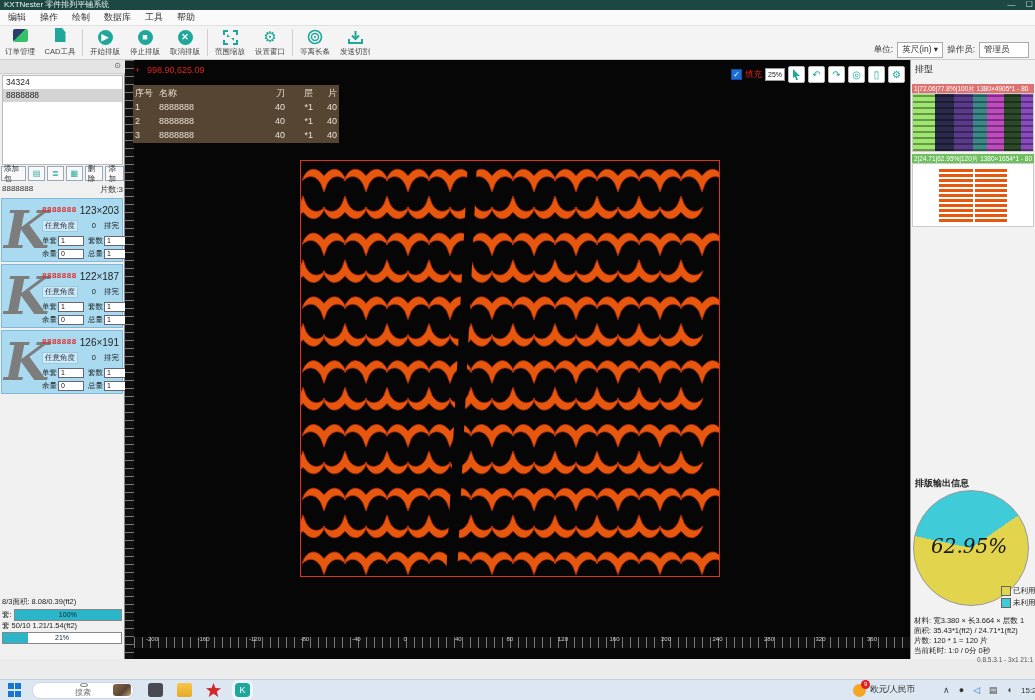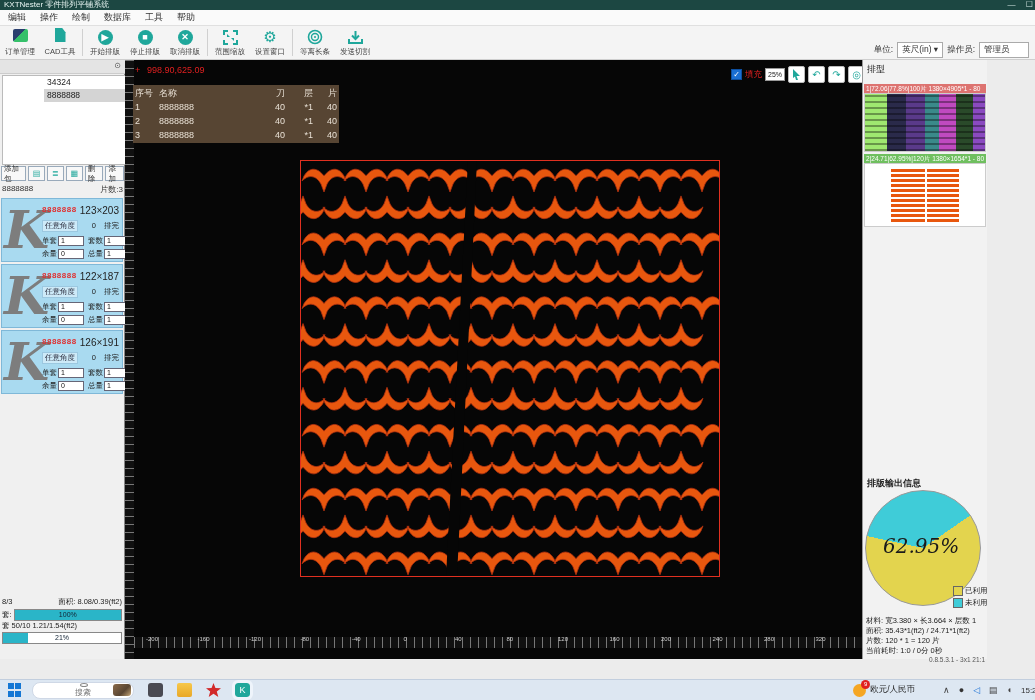--- a/index.html
+++ b/index.html
@@ -24,21 +24,21 @@
   .tb-btn .lb{font-size:7.5px;color:#444;white-space:nowrap;}
   .tb-sep{width:1px;background:#d0d0d0;margin:3px 2px;}
   .circ{width:15px;height:15px;border-radius:50%;background:#1fa79b;color:#fff;font-size:9px;
         display:flex;align-items:center;justify-content:center;font-weight:bold;}
   #tb-right{position:absolute;right:2px;top:42px;display:flex;align-items:center;font-size:8.5px;color:#333;margin-left:36px;}
   .tb-field{border:1px solid #aaa;background:#fff;padding:1px 4px;margin:0 4px;font-size:8.5px;}
   
   #left-panel{left:0;top:60px;width:125px;height:599px;background:#f0f0f0;border-right:1px solid #888;box-sizing:border-box;}
   #lp-header{left:0;top:0;width:125px;height:13px;background:#e4e4e4;border-bottom:1px solid #ccc;}
   #lp-pin{right:4px;top:1px;font-size:8px;color:#555;}
-  #lp-list{left:2px;top:15px;width:119px;height:88px;background:#fff;border:1px solid #bbb;font-size:8.5px;color:#222;padding-left:41px;}
+  #lp-list{left:2px;top:15px;width:119px;height:88px;background:#fff;border:1px solid #bbb;font-size:8.5px;color:#222;}
   .lp-item{height:13px;line-height:13px;padding-left:3px;}
   .lp-item.sel{background:#d4d4d4;}
   #lp-btnrow{left:0px;top:106px;width:125px;height:15px;display:flex;gap:2px;padding:0 1px;box-sizing:border-box;}
   .lp-btn{border:1px solid #9ab;background:#f8f8f8;font-size:7.5px;color:#333;display:flex;align-items:center;justify-content:center;padding:0 2px;}
   .lp-ibtn{width:13px;color:#1fa79b;font-size:8px;}
   #lp-inforow{left:2px;top:124px;width:121px;height:11px;font-size:8px;color:#333;display:flex;justify-content:space-between;}
   .card{position:absolute;left:1px;width:122px;height:64px;background:#a9daf0;border:1px solid #7fb8d8;box-sizing:border-box;}
   .card .kshape{position:absolute;left:2px;top:2px;font-family:"DejaVu Serif",serif;font-style:italic;font-weight:bold;
                 font-size:52px;line-height:58px;color:#7d7d7d;}
   .card .pname{position:absolute;left:40px;top:6px;color:#e03030;font-size:8px;font-weight:bold;letter-spacing:.5px;}
@@ -64,21 +64,21 @@
   #nest-table{left:8px;top:25px;background:rgba(92,73,54,.94);color:#e8e0d5;font-size:9px;padding:1px 2px;}
   .nt-row{display:flex;height:14px;line-height:14px;}
   .nt-c{overflow:hidden;white-space:nowrap;}
   #canvas-tools{right:5px;top:6px;display:flex;align-items:center;gap:3px;}
   .cv-check{width:9px;height:9px;background:#1a6fd4;border:1px solid #0d4fa0;color:#fff;font-size:8px;line-height:9px;text-align:center;}
   .cv-red{color:#e02020;font-size:8.5px;}
   .cv-zoombox{background:#fff;border:1px solid #999;font-size:7px;color:#222;padding:0 2px;height:11px;line-height:11px;}
   .cv-btn{width:15px;height:15px;background:#fff;border:1px solid #bbb;border-radius:2px;color:#1fa79b;
           font-size:10px;display:flex;align-items:center;justify-content:center;}
   
-  #right-panel{left:862px;top:60px;width:125px;height:599px;background:#f2f2f2;border-left:1px solid #999;box-sizing:border-box;}
+  #right-panel{left:910px;top:60px;width:125px;height:599px;background:#f2f2f2;border-left:1px solid #999;box-sizing:border-box;}
   #rp-title{left:4px;top:3px;font-size:9px;color:#222;}
   .mat-header{position:absolute;left:1px;width:122px;height:9px;font-size:6.5px;line-height:9px;color:#fff;
               white-space:nowrap;overflow:hidden;padding-left:2px;box-sizing:border-box;}
   .mat-thumb{position:absolute;left:1px;width:122px;border:1px solid #ccc;box-sizing:border-box;}
   #rp-output-title{left:4px;top:417px;font-size:9px;font-weight:bold;color:#222;}
   #pie-wrap{left:2px;top:430px;width:121px;height:122px;}
   #pie{width:114px;height:114px;border-radius:50%;border:1px solid #999;}
   #pie-label{position:absolute;left:18px;top:44px;font-family:"DejaVu Serif",serif;font-style:italic;
              font-size:20px;color:#1a1a1a;}
   .legend-row{position:absolute;left:88px;display:flex;align-items:center;gap:2px;font-size:7.5px;color:#222;white-space:nowrap;}
@@ -294,21 +294,21 @@
           <span class="fv" style="left: 56px; top: 37px;">1</span>
           <span class="fl" style="left: 86px; top: 37px;">套数</span>
           <span class="fv" style="left: 102px; top: 37px;">1</span>
           <span class="fl" style="left: 40px; top: 50px;">余量</span>
           <span class="fv" style="left: 56px; top: 50px;">0</span>
           <span class="fl" style="left: 86px; top: 50px;">总量</span>
           <span class="fv" style="left: 102px; top: 50px;">1</span>
         </div>
       </div>
     <div id="lp-stats" class="abs">
-        <div style="display: flex; justify-content: space-between; padding: 0px 2px; height: 11px;">
+        <div style="display: flex; justify-content: flex-start; padding: 0px 2px; height: 11px;">
           <span>8/3</span>
           <span>面积: 8.08/0.39(ft2)</span>
         </div>
         <div style="display: flex; align-items: center; gap: 2px; padding: 0px 2px; height: 13px;">
           <span>套:</span>
           <div class="bar" style="flex: 1 1 0%;">
             <div class="fill" style="width: 100%;"></div>
             <div class="txt">100%</div>
           </div>
         </div>

